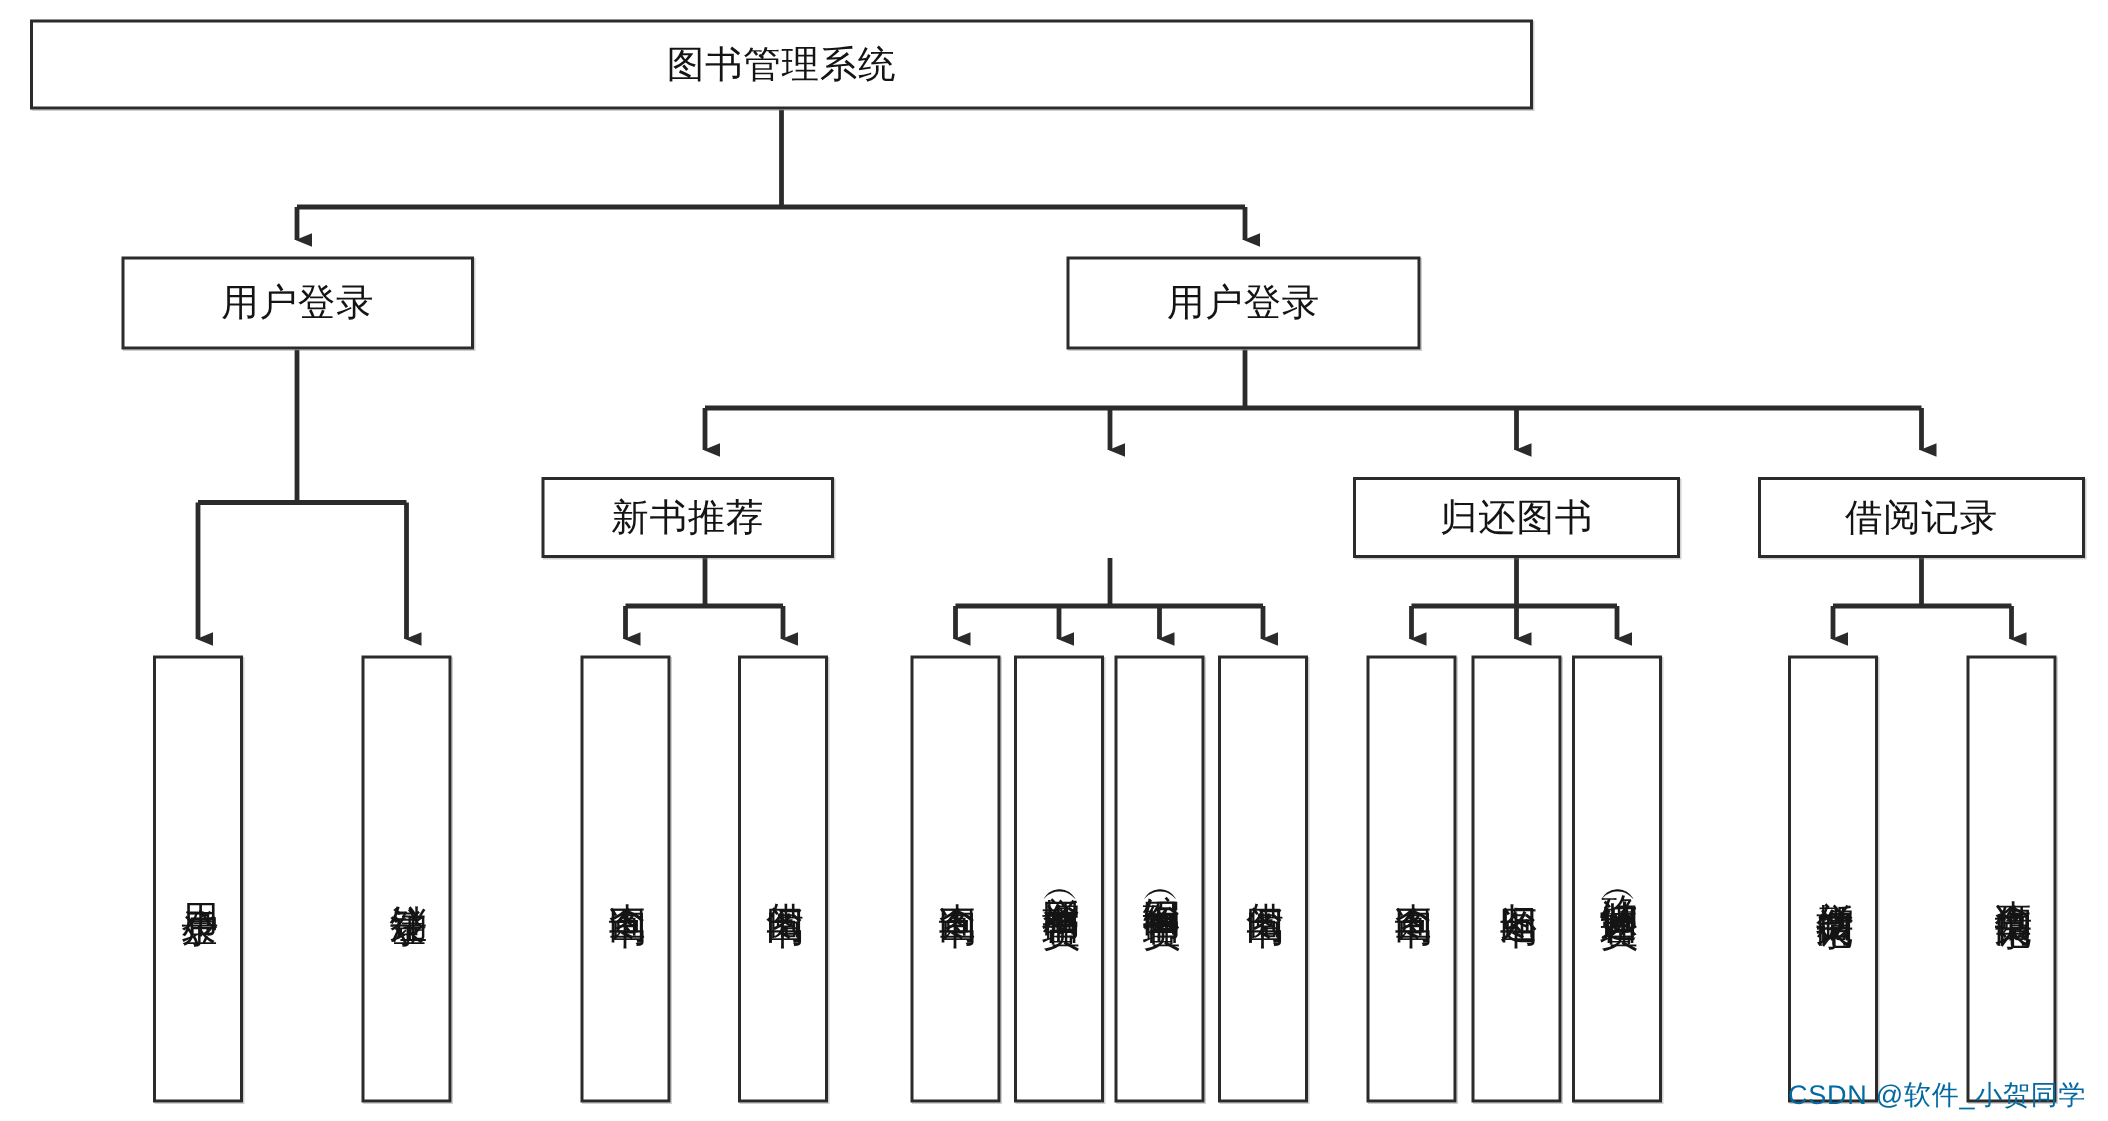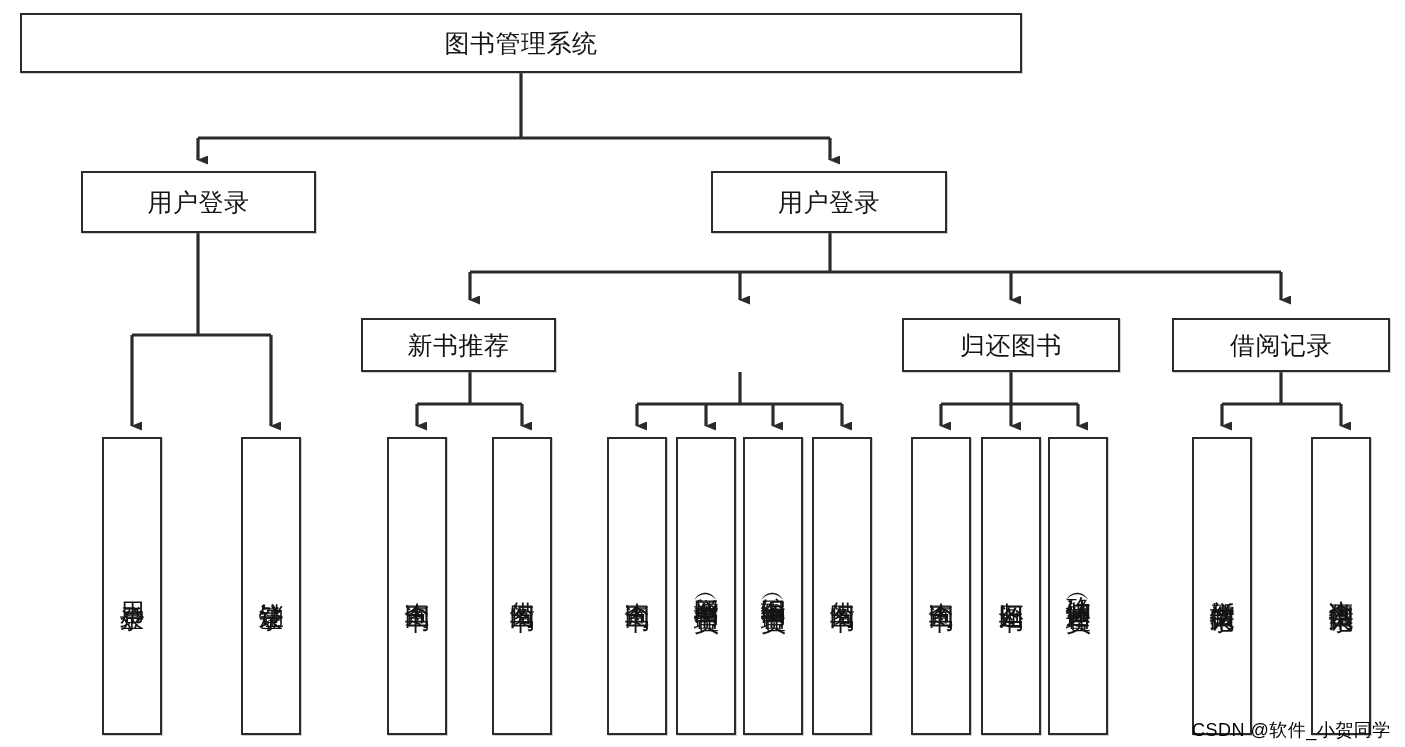--- a/index.html
+++ b/index.html
@@ -60,21 +60,21 @@
     text-orientation: upright;
     font-size: 25px;
     line-height: 1.18;
     letter-spacing: 2px;
     max-height: 100%;
     white-space: normal;
   }
   .watermark {
     position: absolute;
     font-size: 18px;
-    color: #000000;
+    color: #0369a1;
     white-space: nowrap;
     letter-spacing: 0.5px;
     user-select: none;
   }
 </style>
 </head>
 <body>
 
 <div id="diagram-canvas">
 

